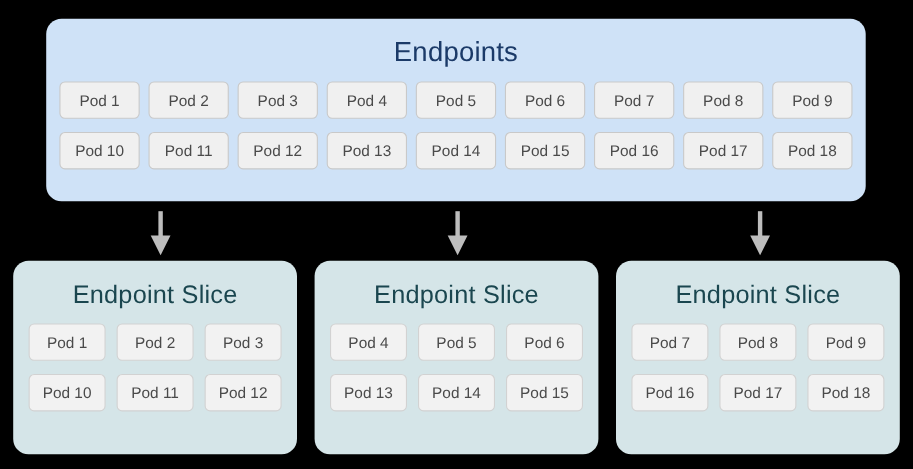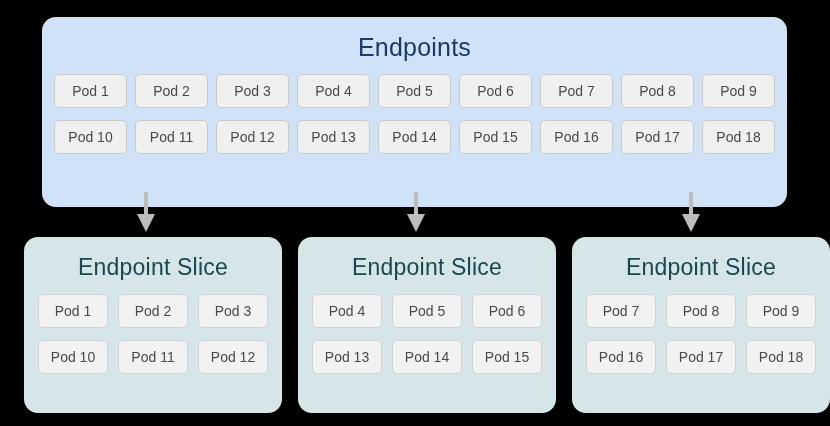--- a/index.html
+++ b/index.html
@@ -21,21 +21,21 @@
     height: 426px;
     background: #000000;
   }
 
   
   .endpoints-box {
     position: absolute;
     left: 42px;
     top: 17px;
     width: 745px;
-    height: 190px;
+    height: 166px;
     background: #cfe2f7;
     border-radius: 14px;
     box-sizing: border-box;
     padding: 0;
   }
 
   .endpoints-title {
     text-align: center;
     color: #1b3a68;
     font-size: 25px;
@@ -106,21 +106,20 @@
   
   .slices {
     position: absolute;
     left: 12px;
     top: 237px;
     width: 806px;
     height: 176px;
     display: flex;
     justify-content: space-between;
     gap: 16px;
-    margin-left: 12px;
   }
 
   .slice-box {
     flex: 1 1 0;
     background: #d5e5e8;
     border-radius: 14px;
     box-sizing: border-box;
     display: flex;
     flex-direction: column;
   }

